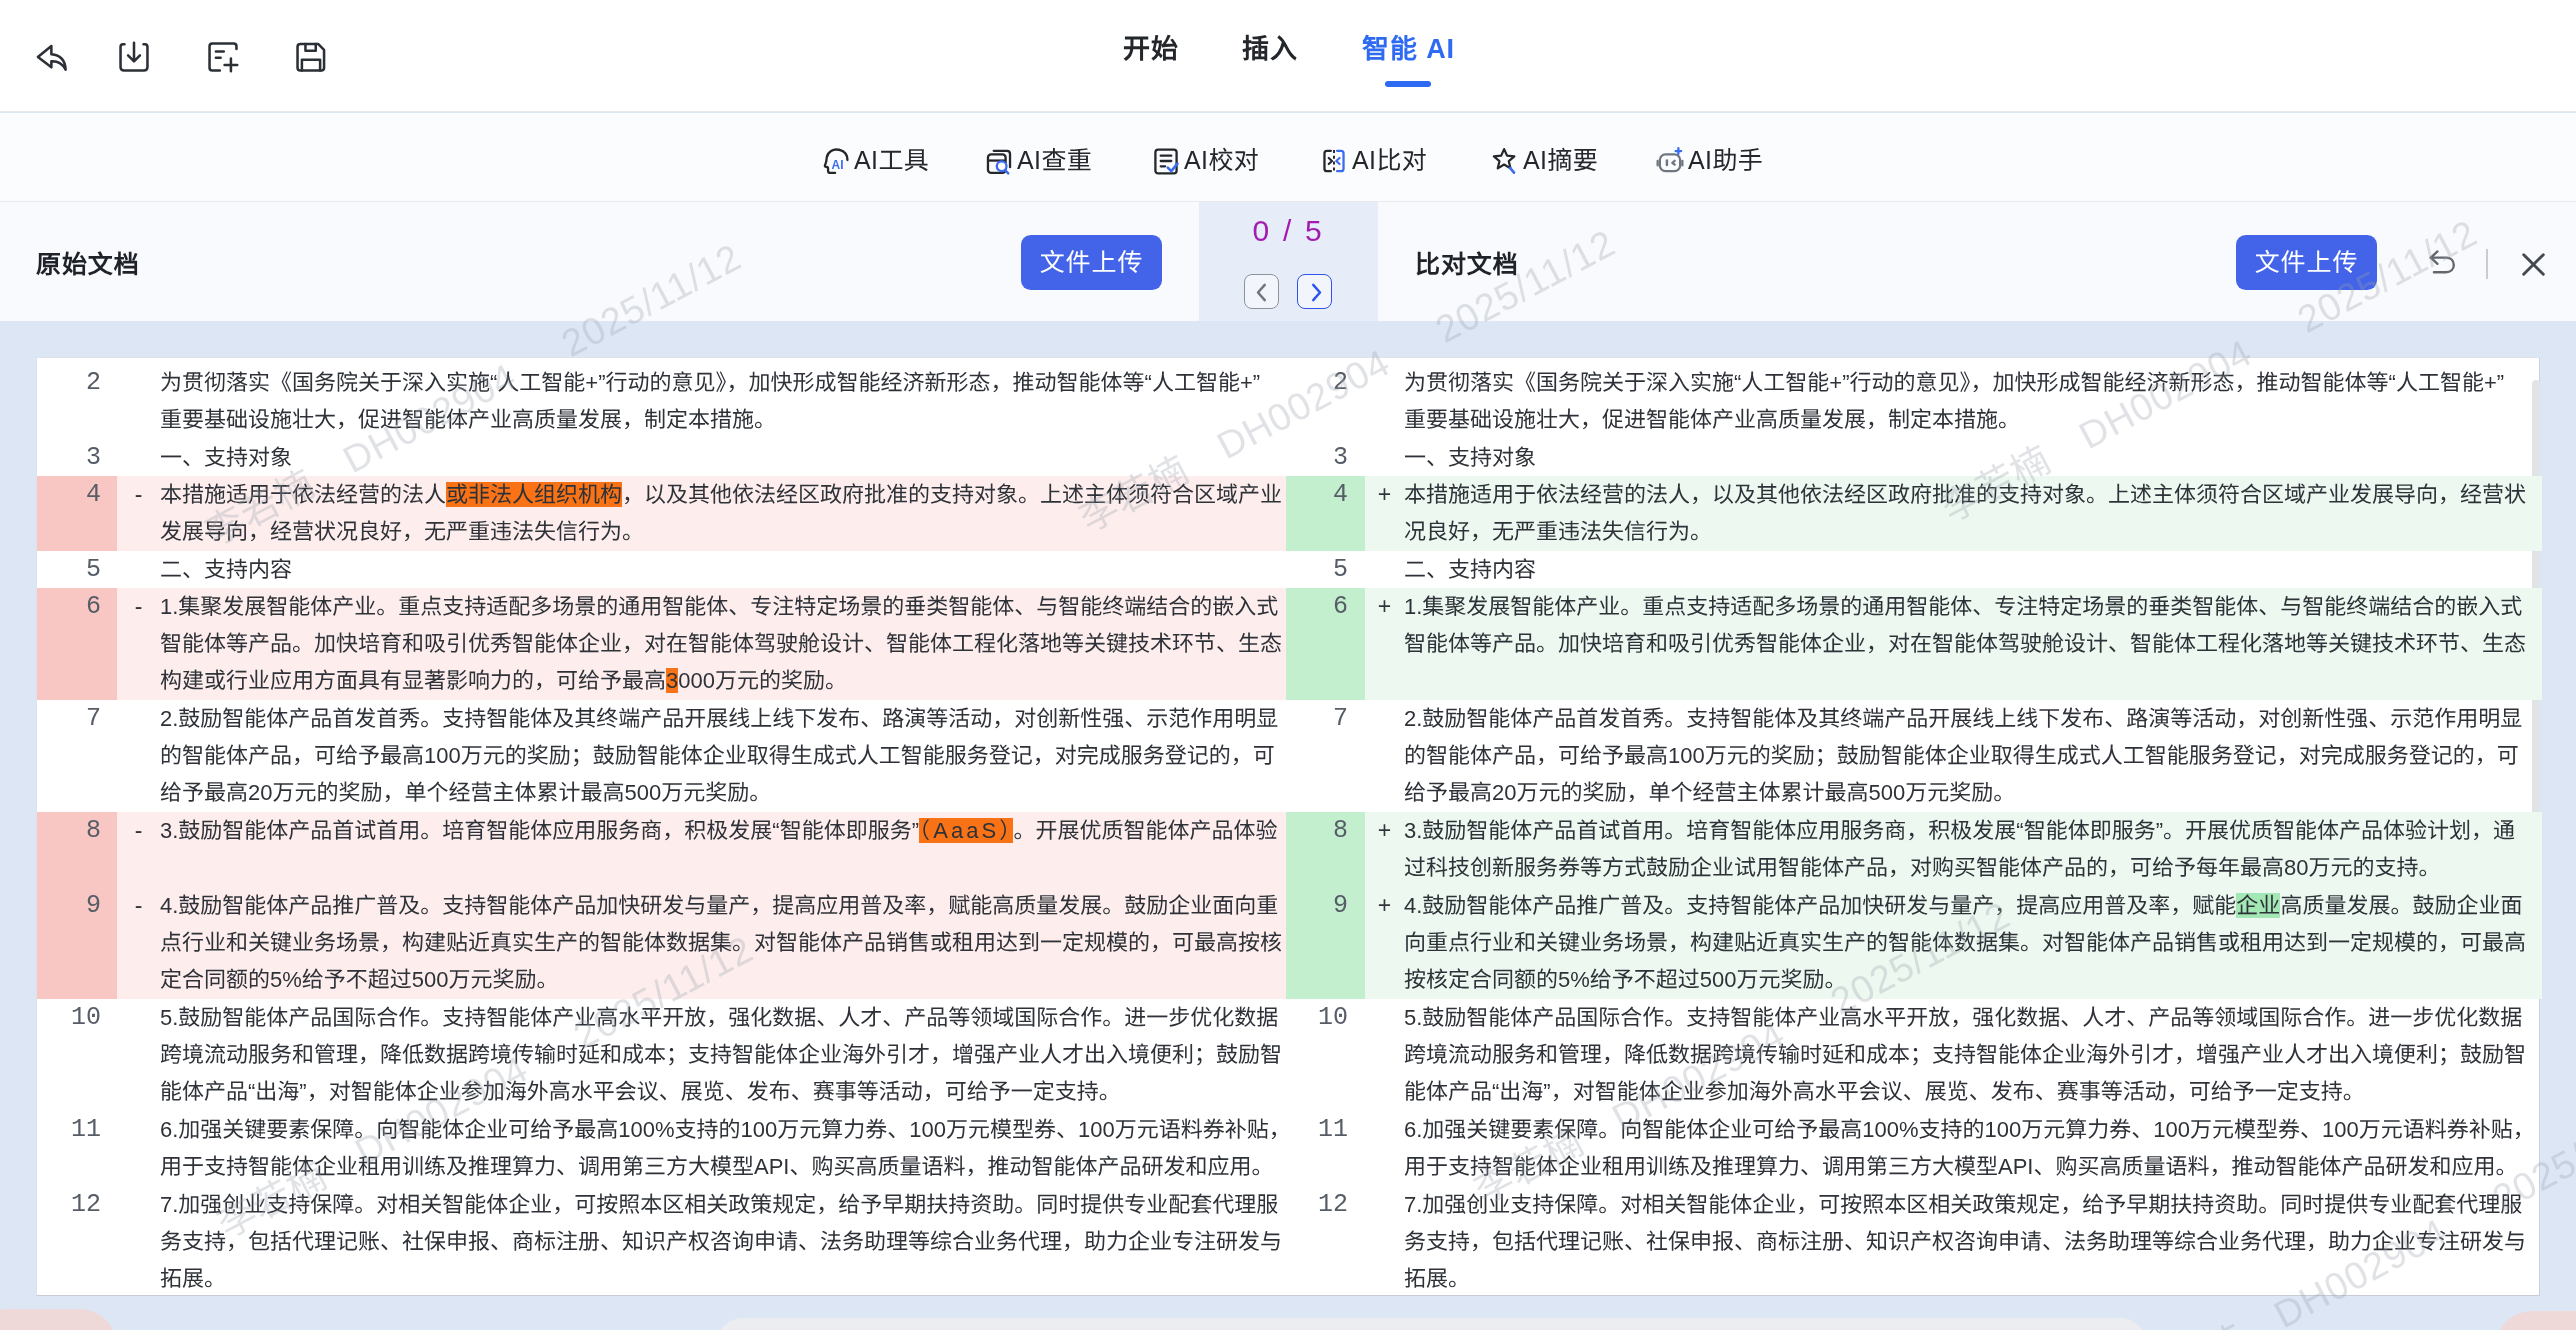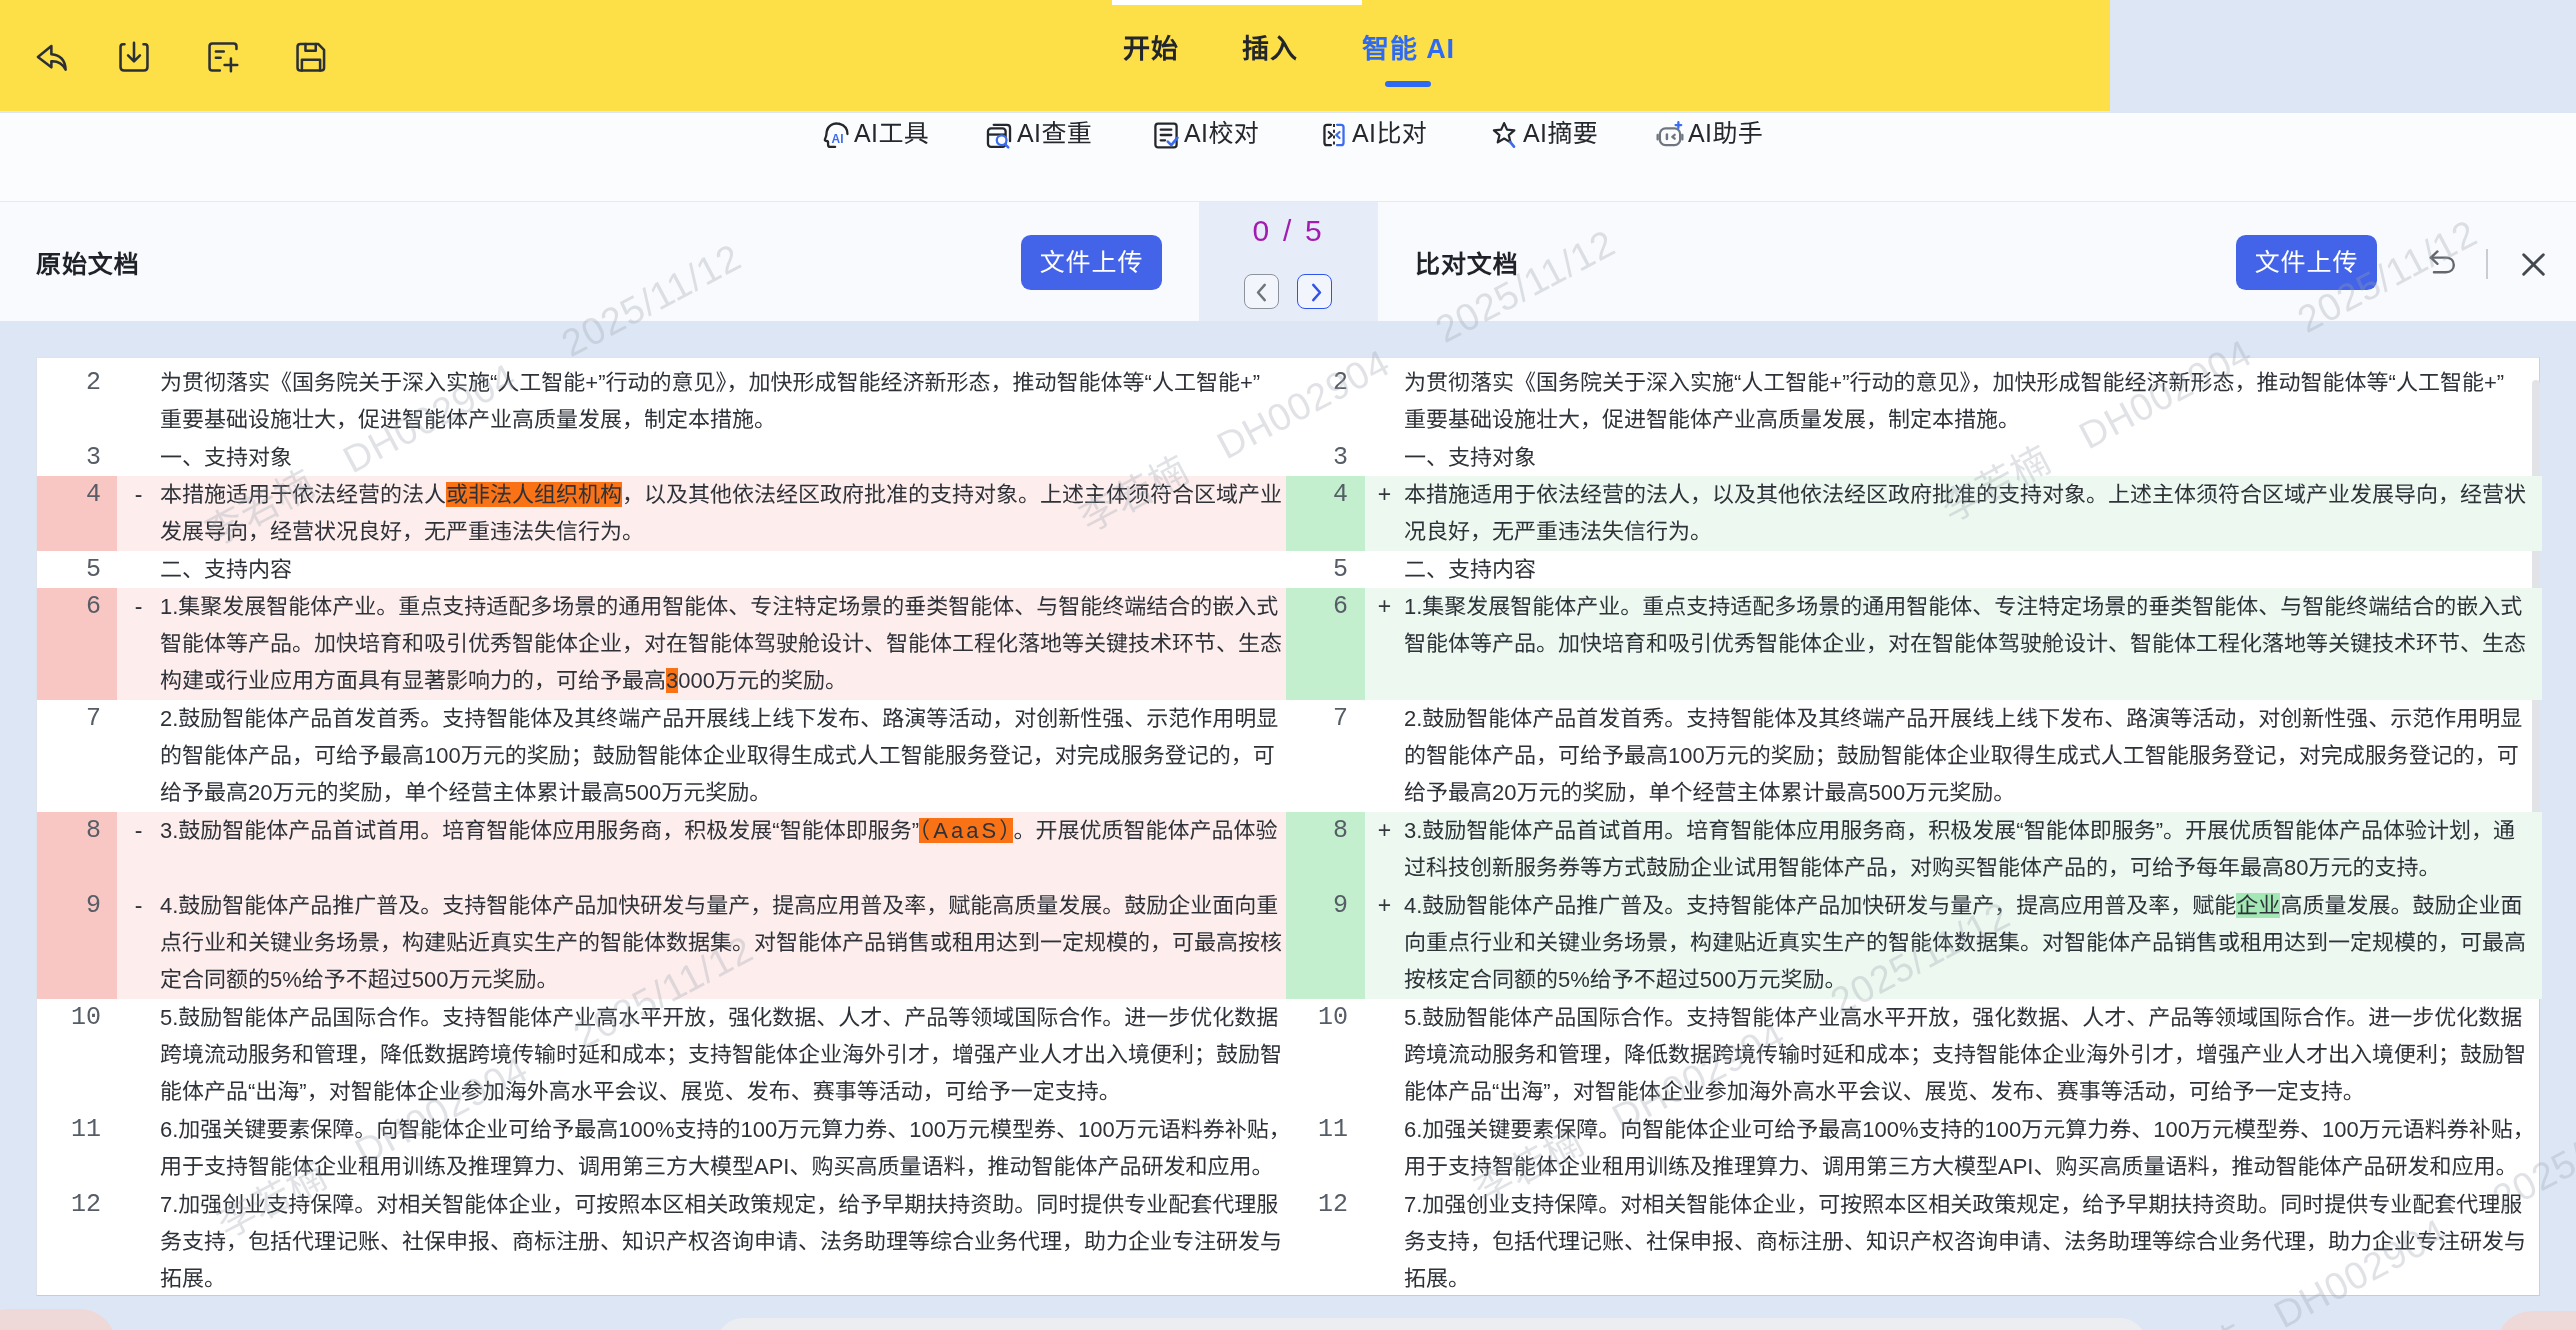--- a/index.html
+++ b/index.html
@@ -1,27 +1,27 @@
 <!DOCTYPE html>
 <html lang="zh-CN" style="font-size:14.3px"><head>
 <meta charset="utf-8">
 <style>
   * { margin:0; padding:0; box-sizing:border-box; }
   html,body { width:2576px; height:1331px; overflow:hidden; }
   body { font-family:"Liberation Sans", sans-serif; background:#dde6f4; position:relative; }
   
-  #row1 { position:absolute; left:0; top:0; width:2110px; height:112px; background:#fde047; border-bottom:0.9px solid #e7e9ec; }
+  #row1 { position:absolute; left:0; top:0; width:2576px; height:112px; background:#ffffff; border-bottom:0.9px solid #e7e9ec; }
   #topstrip { position:absolute; left:1112px; top:0; width:250px; height:4.5px; background:#ffffff; }
   .tico { position:absolute; top:38px; width:38px; height:38px; }
   .tab { position:absolute; top:27px; font-size:27px; font-weight:700; color:#23262b; letter-spacing:0.9px;}
   .tab.blue { color:#2e6bf2; }
   #tabline { position:absolute; left:1385px; top:81px; width:46px; height:6.3px; border-radius:3.6px; background:#2e6bf2; }
   
   #row2 { position:absolute; left:0; top:113px; width:2576px; height:89px; background:#fbfcfe; border-bottom:0.9px solid #e7e9ec; }
-  .aitem { position:absolute; top:0; height:89px; display:flex; }
+  .aitem { position:absolute; top:0; height:89px; display:flex; align-items:center; }
   .aitem svg { width:30px; height:30px; margin-top:7.2px; }
   .ailab { font-size:25px; color:#24272c; margin-left:3px; letter-spacing:0.4px;}
   
   #row3 { position:absolute; left:0; top:202px; width:2576px; height:119px; background:#f8fafd; }
   .dochead { position:absolute; top:42px; font-size:25px; font-weight:700; color:#1f2329; letter-spacing:0.9px; }
   .upbtn { position:absolute; top:33px; width:141px; height:55px; background:#4364e8; border-radius:9.8px; color:#fff; font-size:25px; text-align:center; line-height:54px; letter-spacing:0.9px;}
   #counter { position:absolute; left:1199px; top:0; width:179px; height:119px; background:#e6edf9; }
   #cnum { position:absolute; left:0; top:11.6px; width:179px; text-align:center; font-size:30px; color:#a21caf; letter-spacing:2.7px;}
   .navb { position:absolute; top:72px; width:35px; height:35px; border-radius:8px; background:#f2f6fc; }
   .navb svg { width:35px; height:35px; display:block;}

